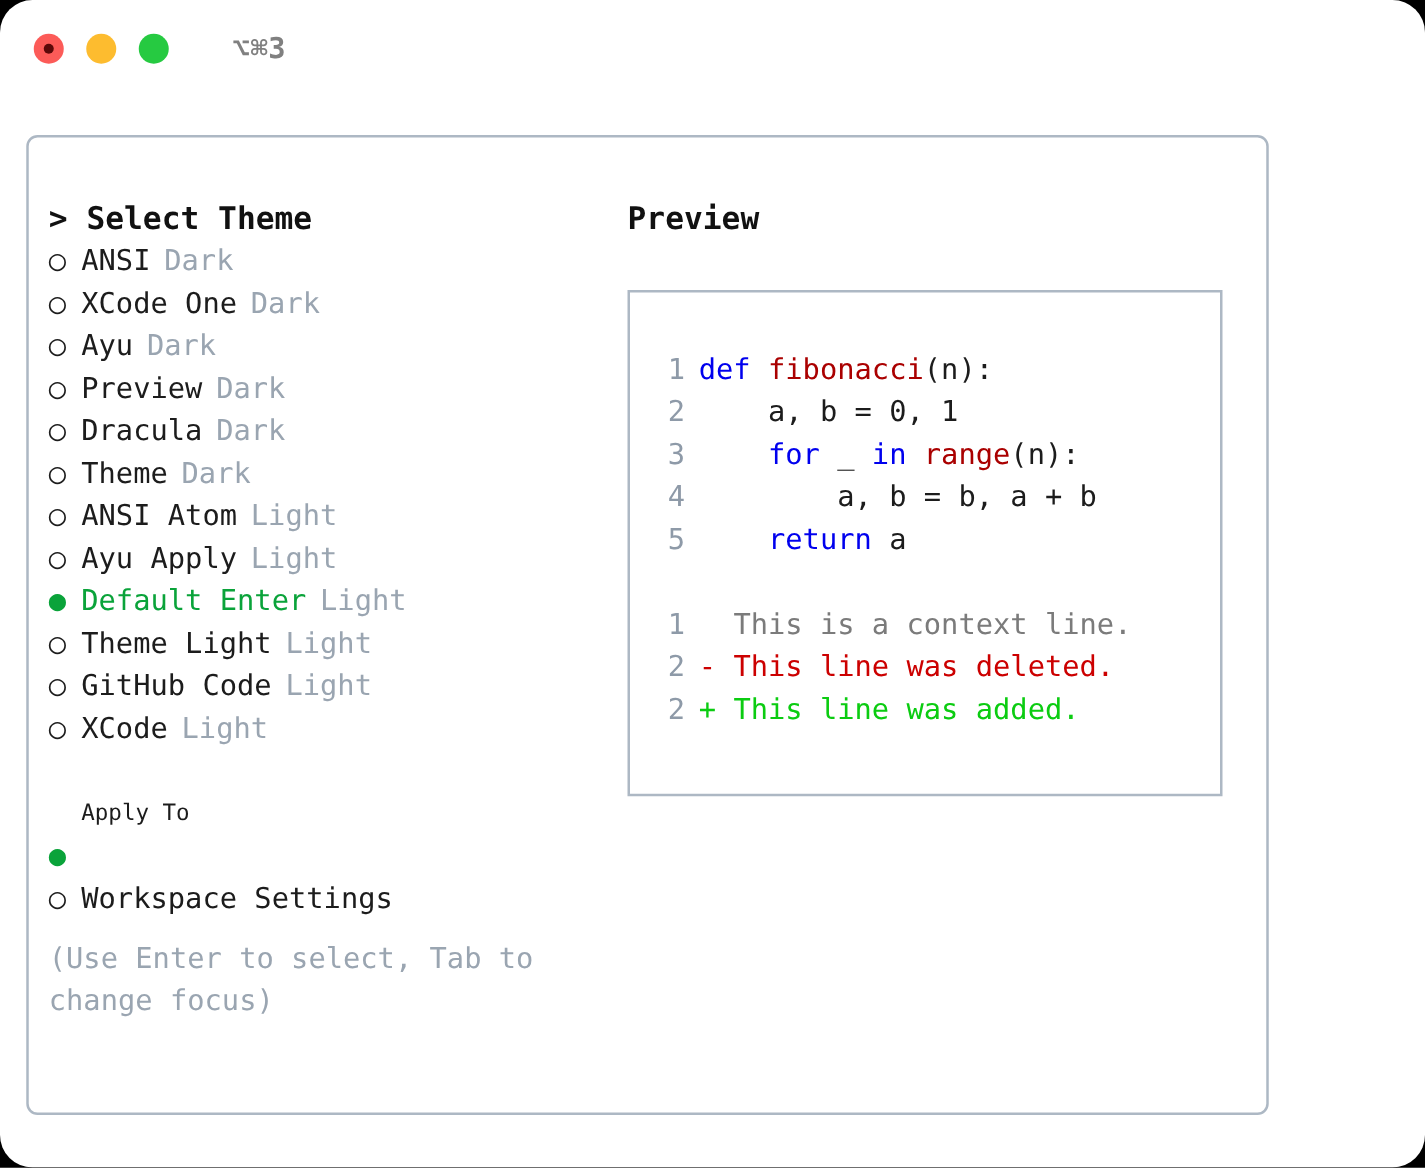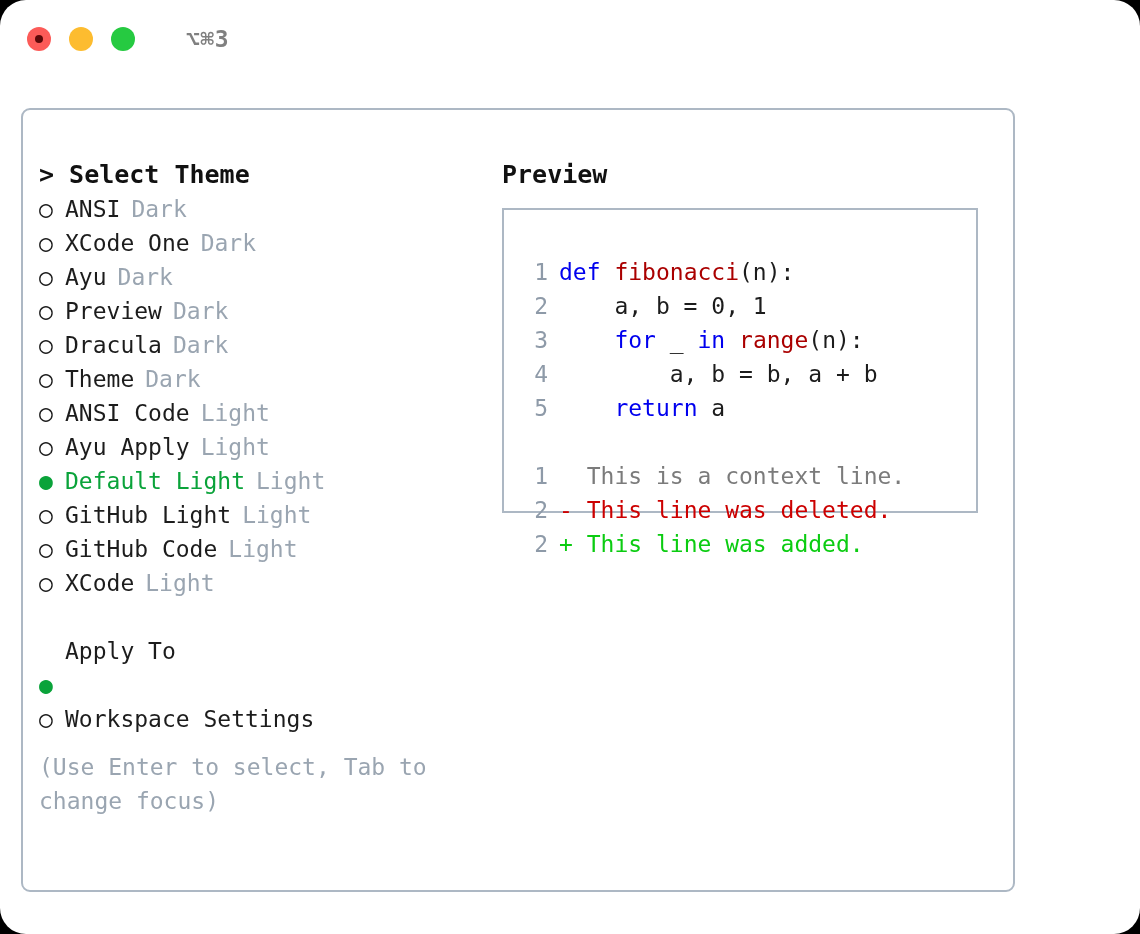--- a/index.html
+++ b/index.html
@@ -134,21 +134,21 @@
     color: #9aa5b1;
     margin-left: 11px;
   }
   .spacer-row { height: 34px; }
 
   .apply-heading {
     display: flex;
     align-items: baseline;
     line-height: 34px;
     height: 34px;
-    font-size: 23px;
+    font-size: 18px;
     white-space: pre;
   }
   .apply-heading .label { color: #1c1c1c; }
 
   .hint {
     margin-top: 14px;
     font-size: 23px;
     line-height: 34px;
     color: #9aa5b1;
     width: 400px;
@@ -157,23 +157,23 @@
   }
 
   
   .right-col {
     position: absolute;
     left: 479px;
     top: 48px;
     width: 490px;
   }
   .preview-box {
-    margin-top: 16px;
+    margin-top: 40px;
     width: 476px;
-    height: 305px;
+    height: 405px;
     border: 2px solid #adb8c4;
     box-sizing: border-box;
     background: #ffffff;
     position: relative;
   }
   .code {
     position: absolute;
     left: 18px;
     top: 45px;
     font-size: 23px;
@@ -216,24 +216,24 @@
       <div class="left-col">
         <div class="section-title">&gt; Select Theme</div>
 
         <ul class="theme-list" id="theme-list">
             <li class="row"><span class="marker">○</span><span class="label">ANSI</span><span class="category">Dark</span></li>
             <li class="row"><span class="marker">○</span><span class="label">XCode One</span><span class="category">Dark</span></li>
             <li class="row"><span class="marker">○</span><span class="label">Ayu</span><span class="category">Dark</span></li>
             <li class="row"><span class="marker">○</span><span class="label">Preview</span><span class="category">Dark</span></li>
             <li class="row"><span class="marker">○</span><span class="label">Dracula</span><span class="category">Dark</span></li>
             <li class="row"><span class="marker">○</span><span class="label">Theme</span><span class="category">Dark</span></li>
-            <li class="row"><span class="marker">○</span><span class="label">ANSI Code</span><span class="category">Light</span></li>
+            <li class="row"><span class="marker">○</span><span class="label">ANSI Atom</span><span class="category">Light</span></li>
             <li class="row"><span class="marker">○</span><span class="label">Ayu Apply</span><span class="category">Light</span></li>
-            <li class="row selected"><span class="marker on">●</span><span class="label">Default Light</span><span class="category">Light</span></li>
-            <li class="row"><span class="marker">○</span><span class="label">GitHub Light</span><span class="category">Light</span></li>
+            <li class="row selected"><span class="marker on">●</span><span class="label">Default Enter</span><span class="category">Light</span></li>
+            <li class="row"><span class="marker">○</span><span class="label">Theme Light</span><span class="category">Light</span></li>
             <li class="row"><span class="marker">○</span><span class="label">GitHub Code</span><span class="category">Light</span></li>
             <li class="row"><span class="marker">○</span><span class="label">XCode</span><span class="category">Light</span></li>
           </ul>
 
         <div class="spacer-row"></div>
 
         <div class="apply-heading">
           <span class="marker"></span>
           <span class="label">Apply To</span>
         </div>

